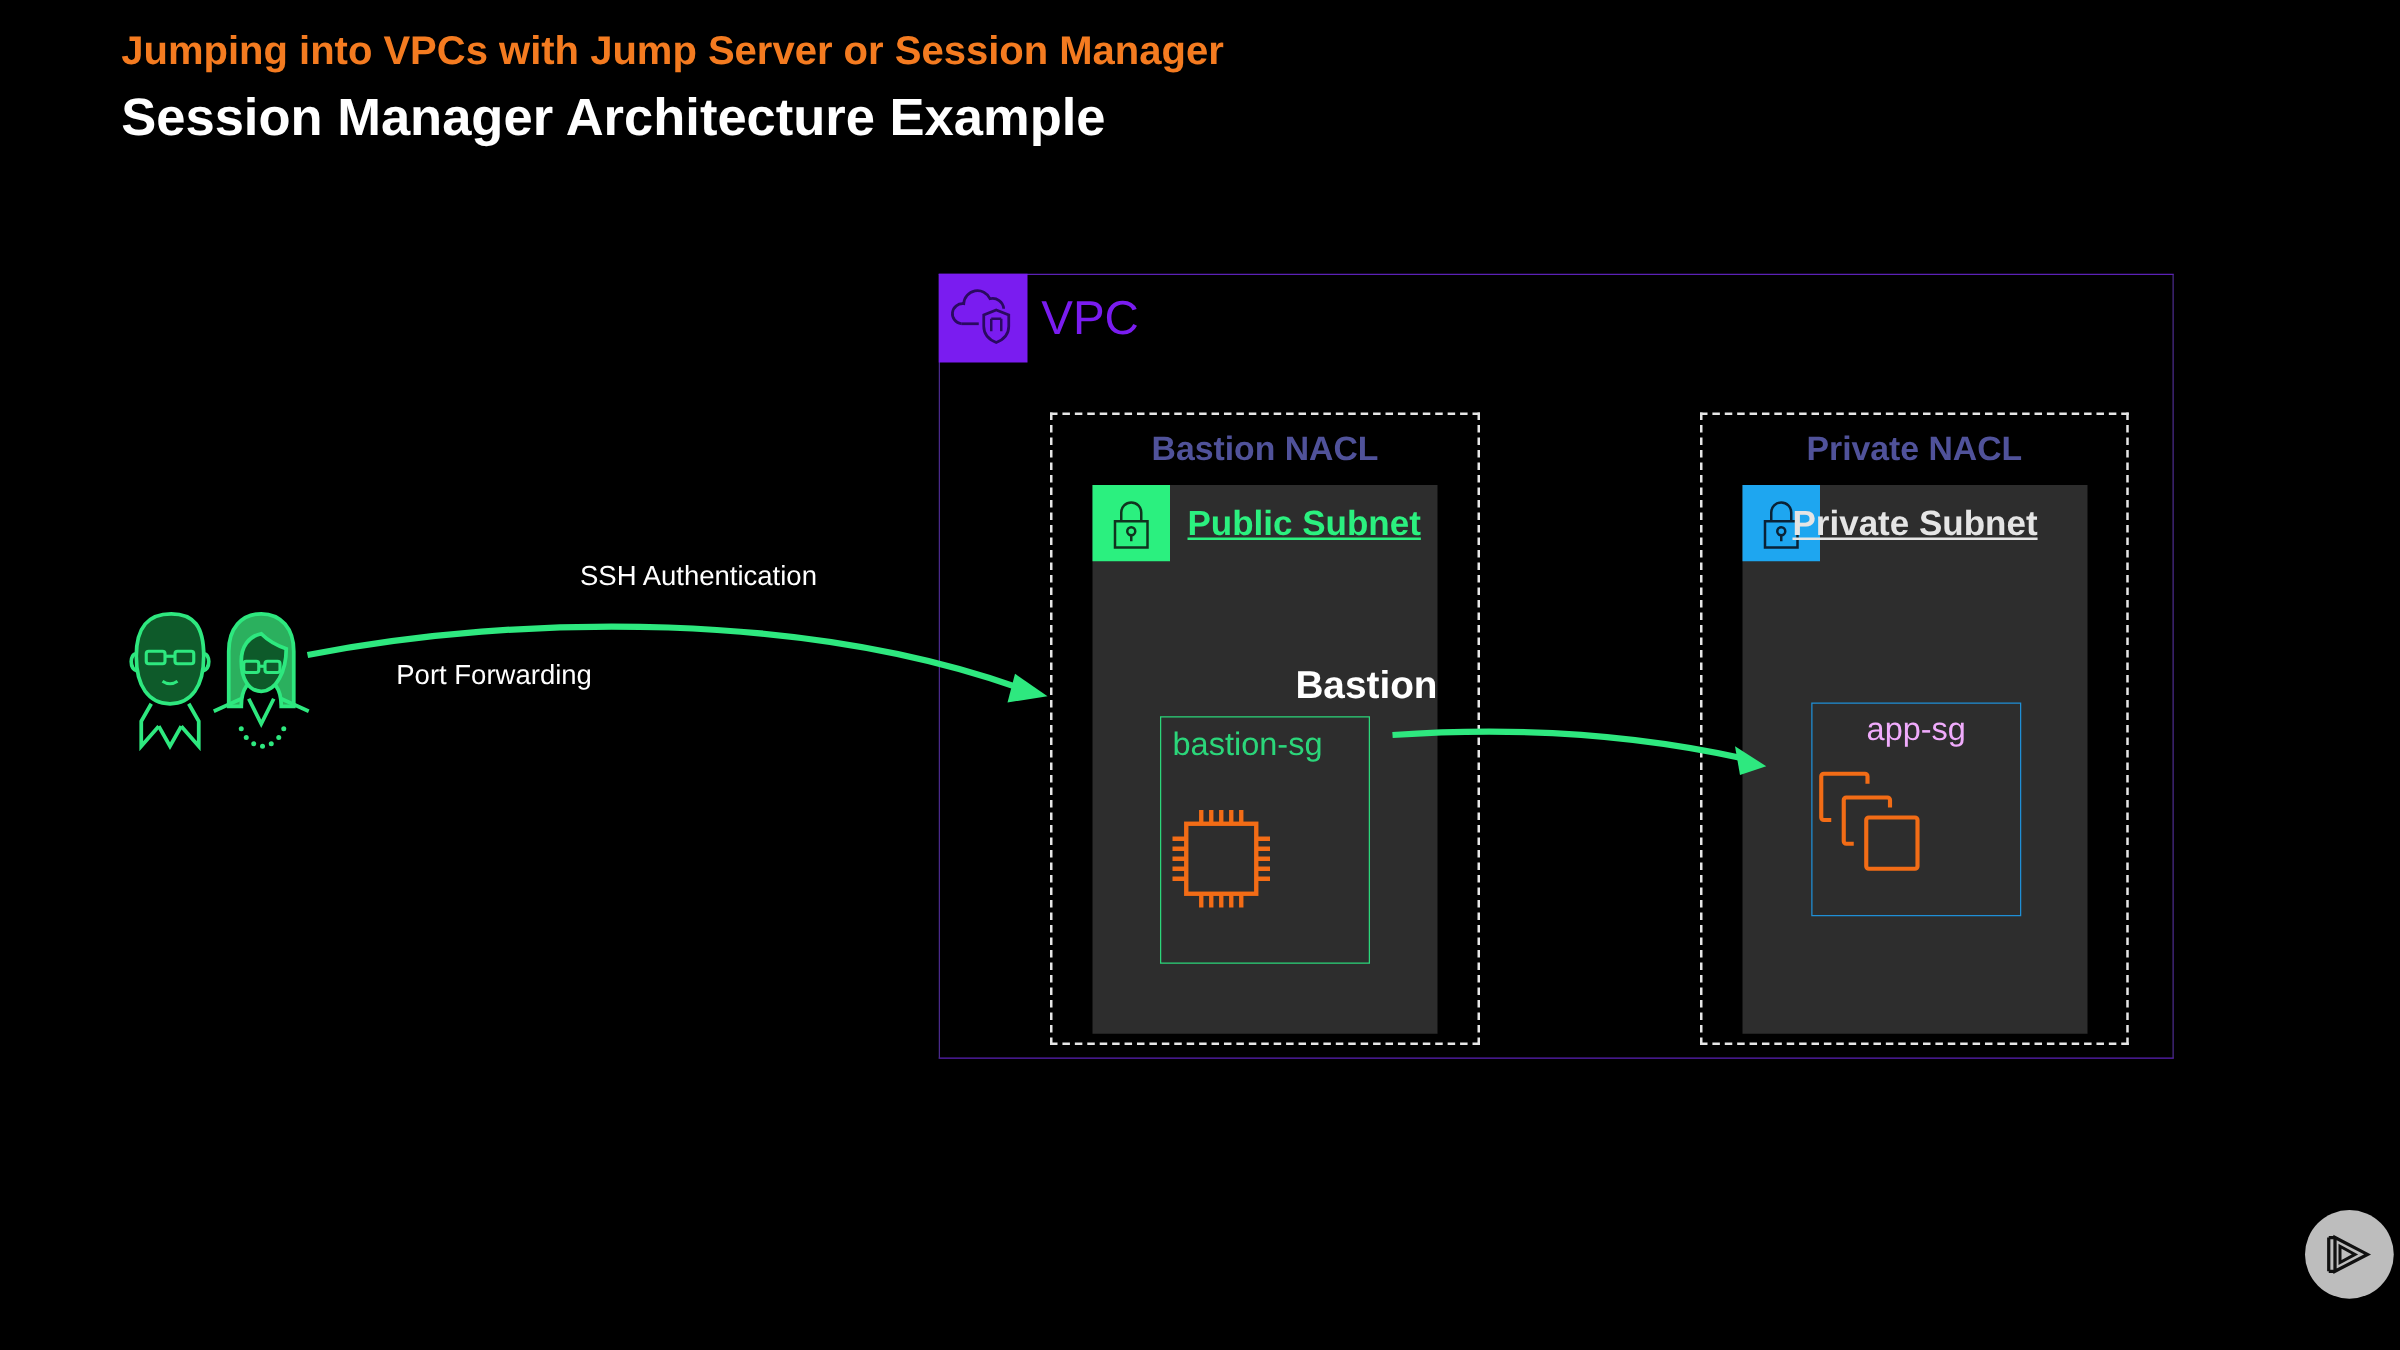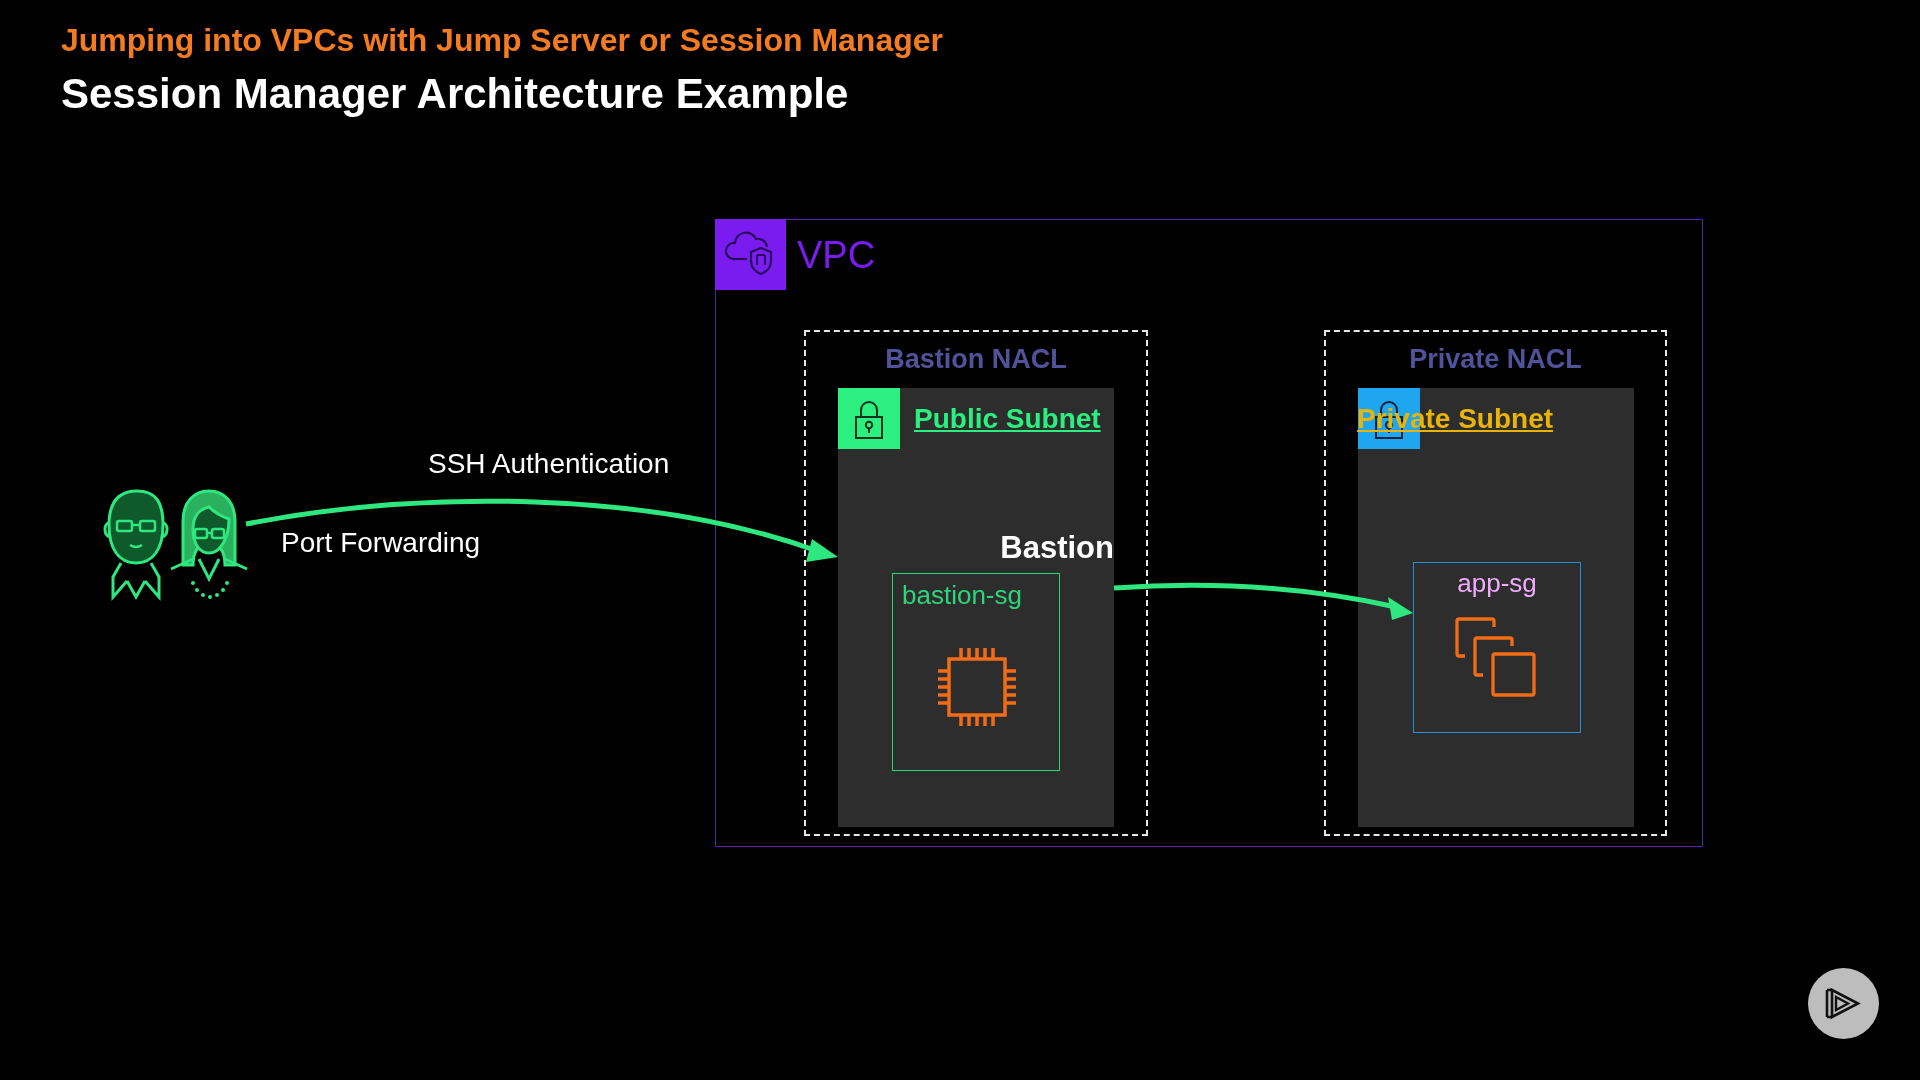--- a/index.html
+++ b/index.html
@@ -1,31 +1,31 @@
 <!DOCTYPE html>
 <html><head>
 <meta charset="utf-8">
 <style>
   html, body { margin:0; padding:0; background:#000; }
   body { width:1920px; height:1080px; position:relative; overflow:hidden; font-family:"Liberation Sans", sans-serif; }
-  .abs { position:absolute; }
+  .abs { position:absolute;margin-left:36px; }
   .subtitle { left:61px; top:22px; font-size:32px; font-weight:bold; color:#f47b20; white-space:nowrap; }
   .title { left:61px; top:70px; font-size:42px; font-weight:bold; color:#ffffff; white-space:nowrap; }
   .vpc-box { left:715px; top:219px; width:988px; height:628px; border:1.5px solid #4a2a8a; border-top-color:#5b21b6; border-bottom-color:#5b21b6; box-sizing:border-box; }
   .vpc-badge { left:715px; top:219px; width:71px; height:71px; background:#7a1cf0; }
   .vpc-label { left:797px; top:234px; font-size:38px; font-weight:normal; color:#7a1cf0; }
   .nacl { border:2px dashed #e6e6e6; box-sizing:border-box; }
   .nacl-label { font-size:27px; font-weight:bold; color:#50529a; text-align:center; white-space:nowrap; }
   .subnet { background:#2d2d2d; }
   .subnet-badge { width:62px; height:61px; }
   .subnet-label { font-size:28px; font-weight:bold; white-space:nowrap;text-decoration:underline; }
   .sg { box-sizing:border-box; }
   .sg-label { font-size:26px; text-align:center; white-space:nowrap; }
   .bastion-label { font-size:31px; font-weight:bold; color:#fff; text-align:right; }
-  .flow-label { font-size:28px; color:#fff; white-space:nowrap; }
+  .flow-label { font-size:22px; color:#fff; white-space:nowrap; }
   .play { left:1808px; top:968px; width:71px; height:71px; border-radius:50%; background:#bdbdbd; }
   svg { position:absolute; overflow:visible; }
 </style>
 </head>
 <body>
 
 <div class="abs subtitle">Jumping into VPCs with Jump Server or Session Manager</div>
 <div class="abs title">Session Manager Architecture Example</div>
 
 <div class="abs vpc-box"></div>
@@ -68,21 +68,21 @@
 <div class="abs nacl-label" style="left:1324px; top:344px; width:343px;">Private NACL</div>
 <div class="abs subnet" style="left:1358px; top:388px; width:276px; height:439px;"></div>
 <div class="abs subnet-badge" style="left:1358px; top:388px; background:#1ea6f0;">
   <svg width="62" height="61" viewBox="0 0 62 61">
     <path d="M23 29 v-7 a8 8 0 0 1 16 0 v7" fill="none" stroke="#0a2236" stroke-width="2"></path>
     <rect x="18" y="29" width="26" height="21" fill="none" stroke="#0a2236" stroke-width="2"></rect>
     <circle cx="31" cy="37" r="3.2" fill="none" stroke="#0a2236" stroke-width="2"></circle>
     <path d="M31 40 v5" stroke="#0a2236" stroke-width="2"></path>
   </svg>
 </div>
-<div class="abs subnet-label" style="left:1357px; top:403px; color:#eab308;">Private Subnet</div>
+<div class="abs subnet-label" style="left:1398px; top:403px; color:#e5e5e5;">Private Subnet</div>
 <div class="abs sg" style="left:1413px; top:562px; width:168px; height:171px; border:1.5px solid #1f8fd6;"></div>
 <div class="abs sg-label" style="left:1413px; top:568px; width:168px; color:#f0abfc;">app-sg</div>
 <svg style="left:1453px; top:614px;" width="84" height="84" viewBox="0 0 84 84">
   <g fill="none" stroke="#f26c16" stroke-width="3.3">
     <path d="M12 42 h-6 a2 2 0 0 1 -2 -2 v-33 a2 2 0 0 1 2 -2 h33 a2 2 0 0 1 2 2 v6"></path>
     <path d="M30 61 h-6 a2 2 0 0 1 -2 -2 v-33 a2 2 0 0 1 2 -2 h33 a2 2 0 0 1 2 2 v6"></path>
     <rect x="40" y="40" width="41" height="41" rx="2"></rect>
   </g>
 </svg>
 

